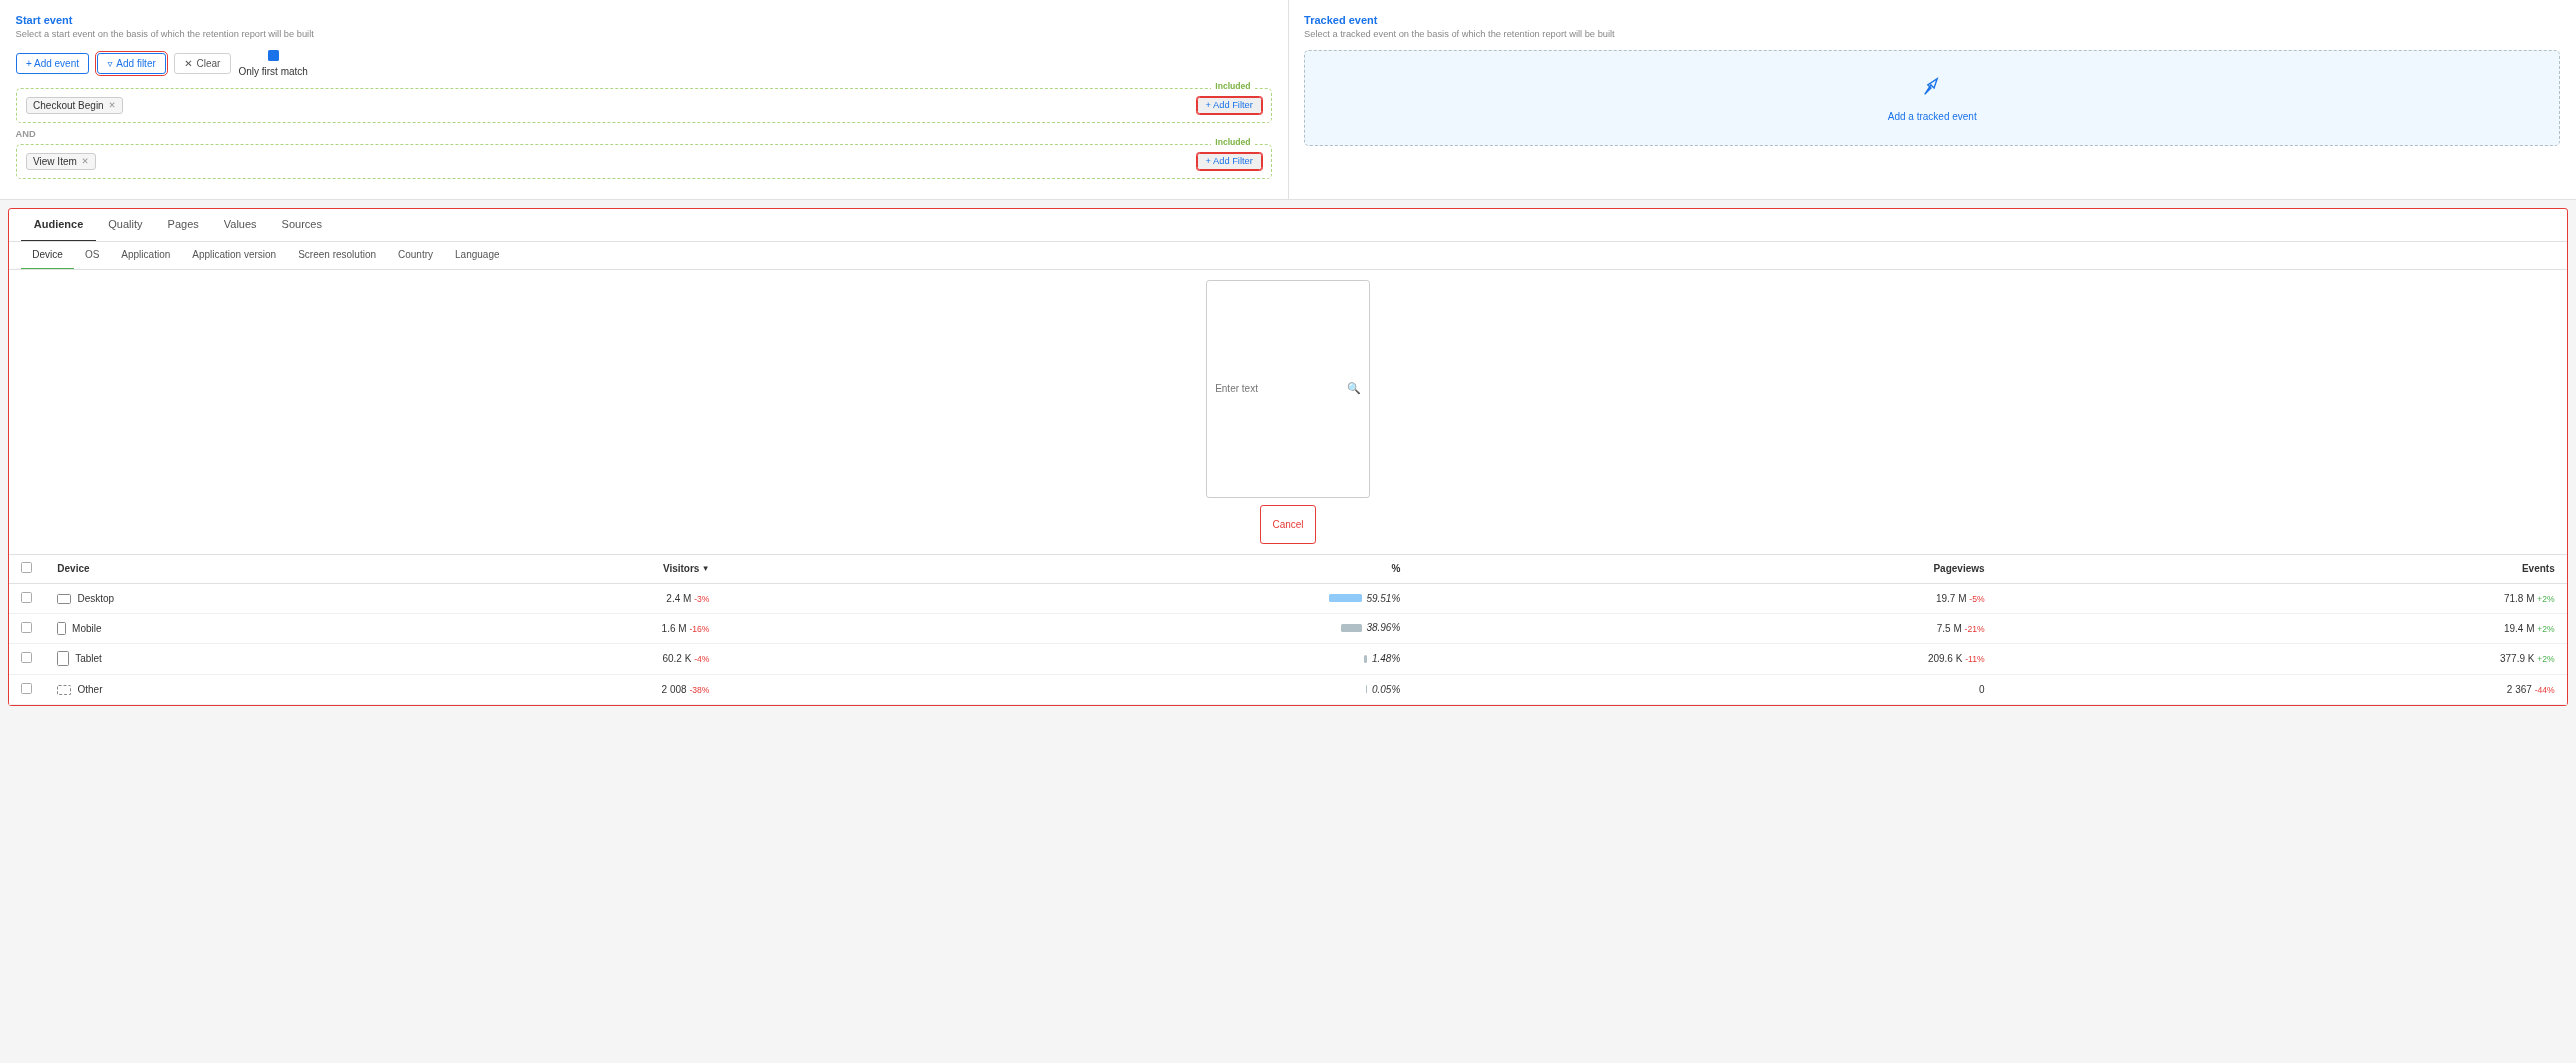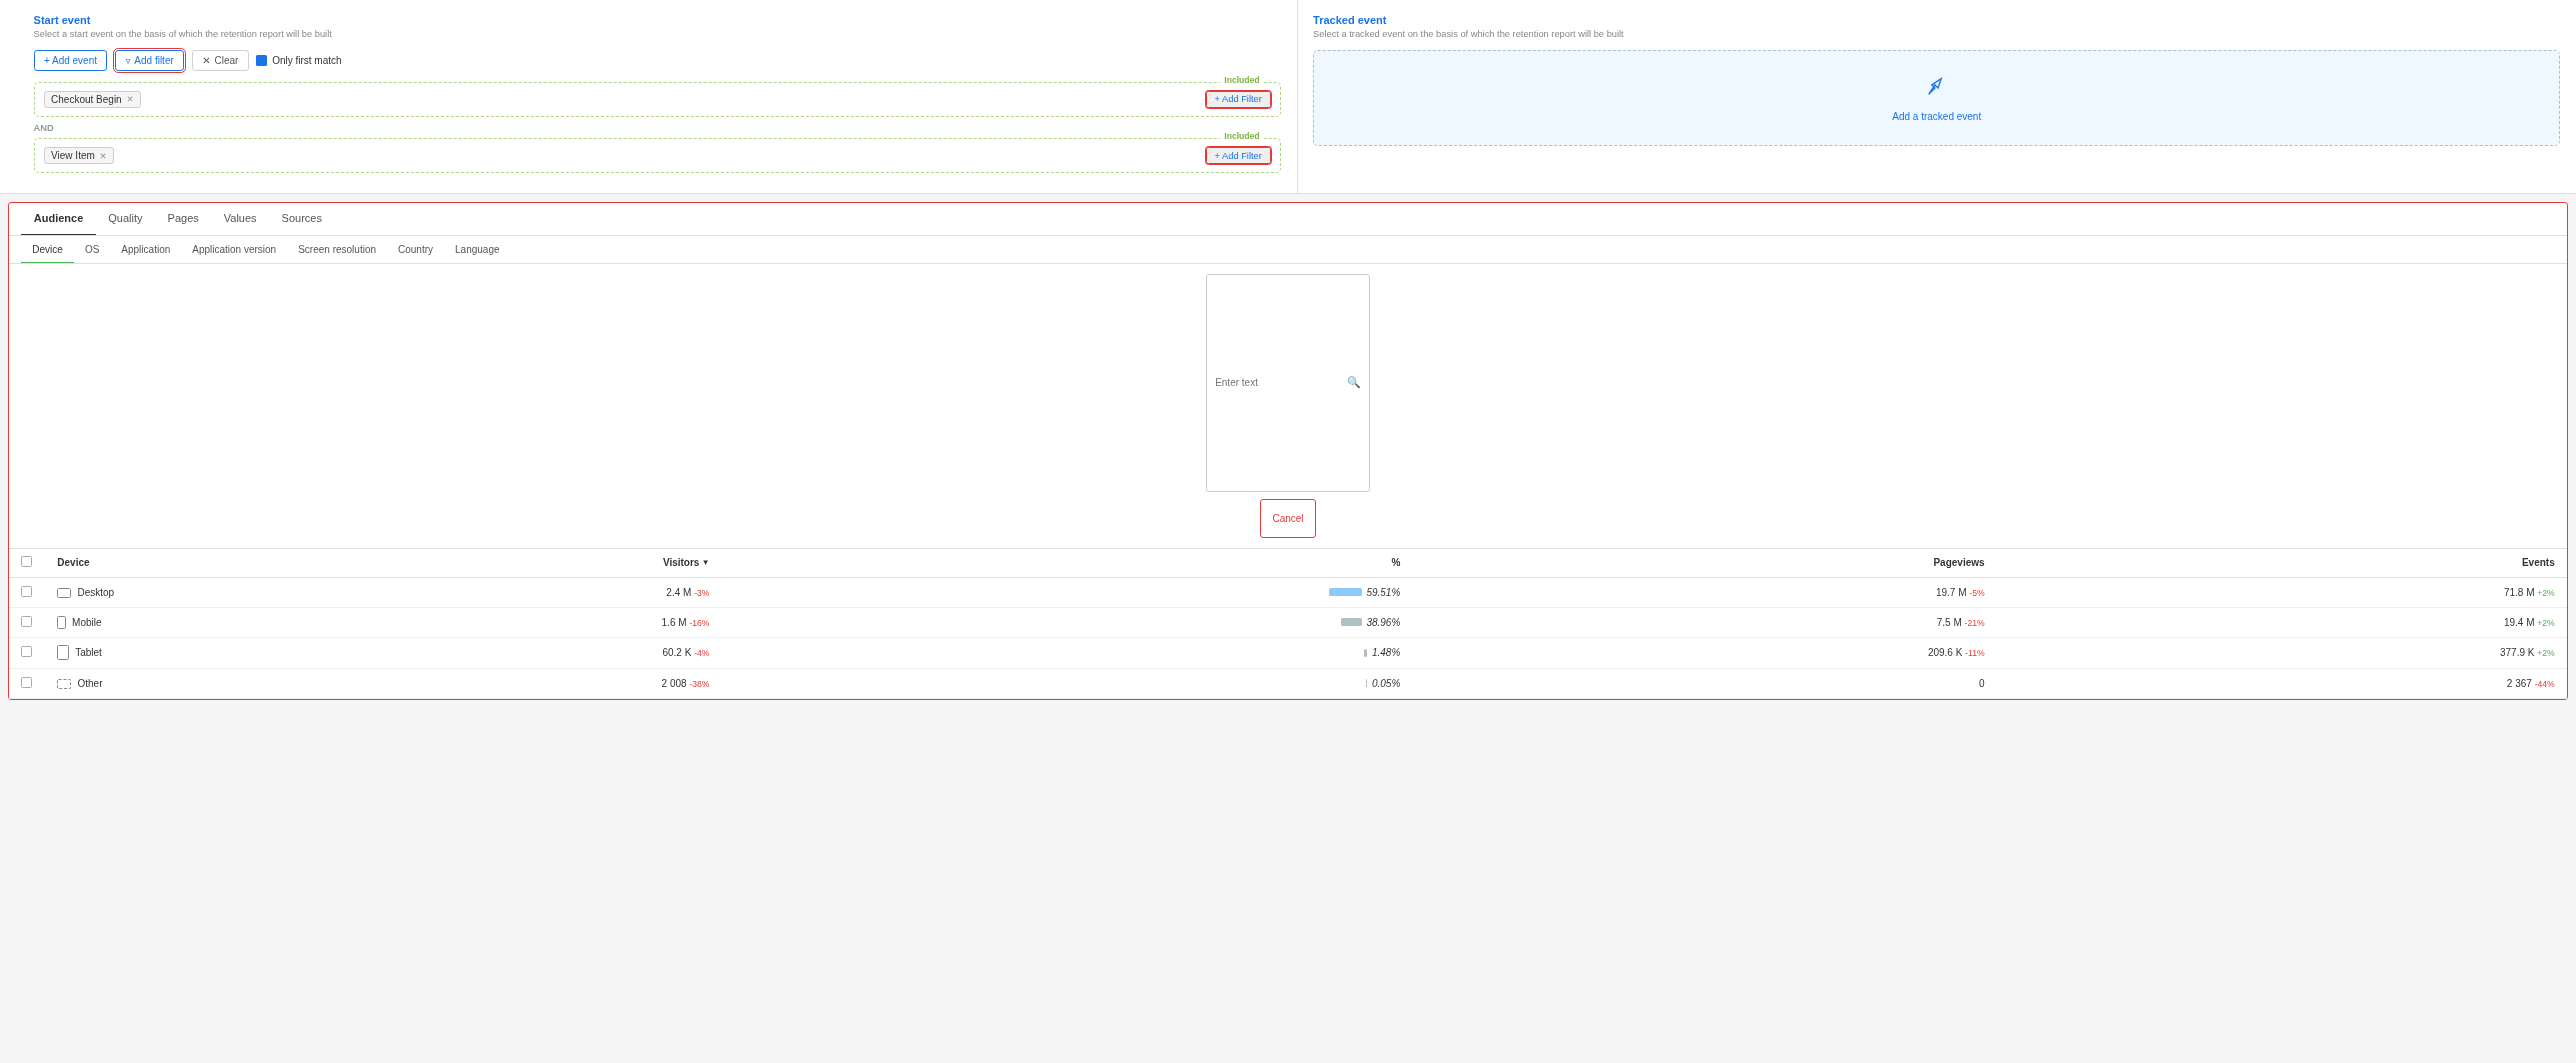--- a/index.html
+++ b/index.html
@@ -1,32 +1,32 @@
 <!DOCTYPE html>
 <html style="font-size:12.5px"><head>
   <meta charset="utf-8">
   <style>
     * { box-sizing: border-box; margin: 0; padding: 0; }
     body { font-family: -apple-system, BlinkMacSystemFont, 'Segoe UI', sans-serif; font-size: 11px; background: #f5f5f5; color: #333; }
 
-    .top-section { display: flex; background: #fff; border-bottom: 0.8px solid #e0e0e0; padding-left: 18px; }
+    .top-section { display: flex; background: #fff; border-bottom: 0.8px solid #e0e0e0; }
 
     .start-event-panel { flex: 1; padding: 14px 15.6px; border-right: 0.8px solid #e0e0e0; }
     .tracked-event-panel { flex: 1; padding: 14px 15.6px; }
 
     .panel-title { color: #1a73e8; font-weight: 600; font-size: 11px; margin-bottom: 3.1px; }
     .panel-subtitle { color: #888; font-size: 9.3px; margin-bottom: 11px; }
 
     .toolbar { display: flex; align-items: center; gap: 7.8px; margin-bottom: 11px; }
 
     .btn { display: inline-flex; align-items: center; gap: 3.9px; padding: 3.9px 9.3px; border-radius: 3.1px; border: 0.8px solid #d0d0d0; background: #fff; cursor: pointer; font-size: 10px; color: #333; }
     .btn-add-event { color: #1a73e8; border-color: #1a73e8; }
     .btn-add-filter { color: #1a73e8; border-color: #1a73e8; background: #fff; outline: 1.6px solid #e53935; outline-offset: 1.6px; }
     .btn-clear { color: #555; }
-    .btn-only-first { display: inline-flex; align-items: center; gap: 4.7px; font-size: 10px; color: #333; cursor: pointer; }
+    .btn-only-first { display: inline-flex; align-items: center; gap: 4.7px; font-size: 10px; color: #333; cursor: pointer; flex-direction: column; }
 
     .checkbox-blue { width: 11px; height: 11px; background: #1a73e8; border-radius: 1.6px; display: inline-block; }
 
     .event-group { border: 1.2px dashed #aed581; border-radius: 4.7px; padding: 7.8px 9.3px; margin-bottom: 6.2px; position: relative; }
     .event-group-label { position: absolute; top: -7.8px; right: 15.6px; background: #fff; padding: 0 4.7px; color: #7cb342; font-size: 8.6px; font-weight: 600; }
 
     .event-tag { display: inline-flex; align-items: center; gap: 4.7px; background: #f5f5f5; border: 0.8px solid #ccc; border-radius: 3.1px; padding: 2.3px 6.2px; font-size: 10px; margin-right: 6.2px; }
     .event-tag-x { color: #999; cursor: pointer; font-size: 8.6px; }
 
     .add-filter-inline { float: right; color: #1a73e8; font-size: 9.3px; border: 0.8px solid #e53935; padding: 2.3px 7.8px; border-radius: 2.3px; cursor: pointer; outline: 1.6px solid #e53935; outline-offset: 0.8px; }

